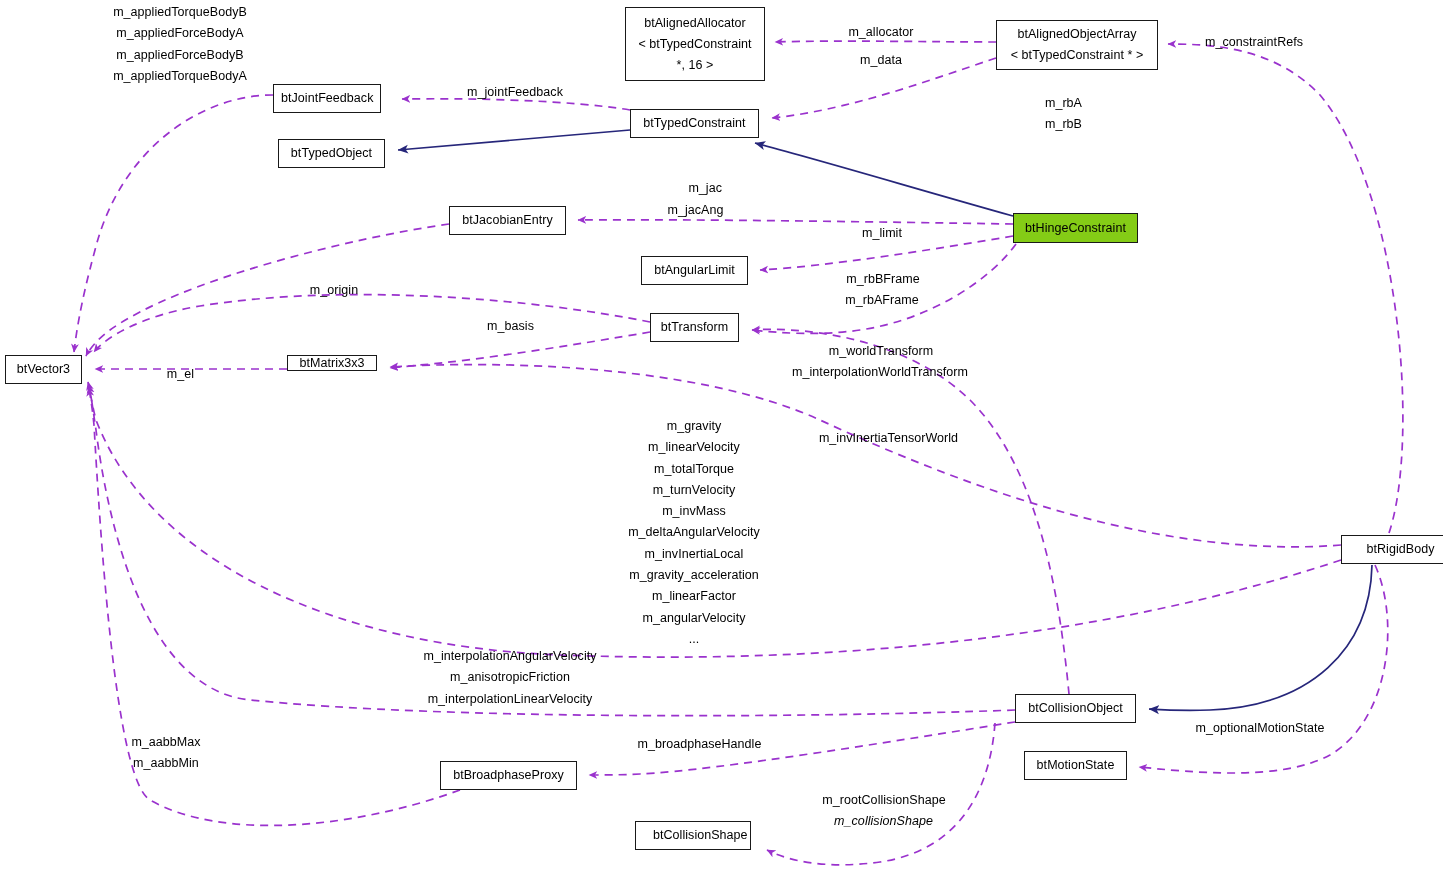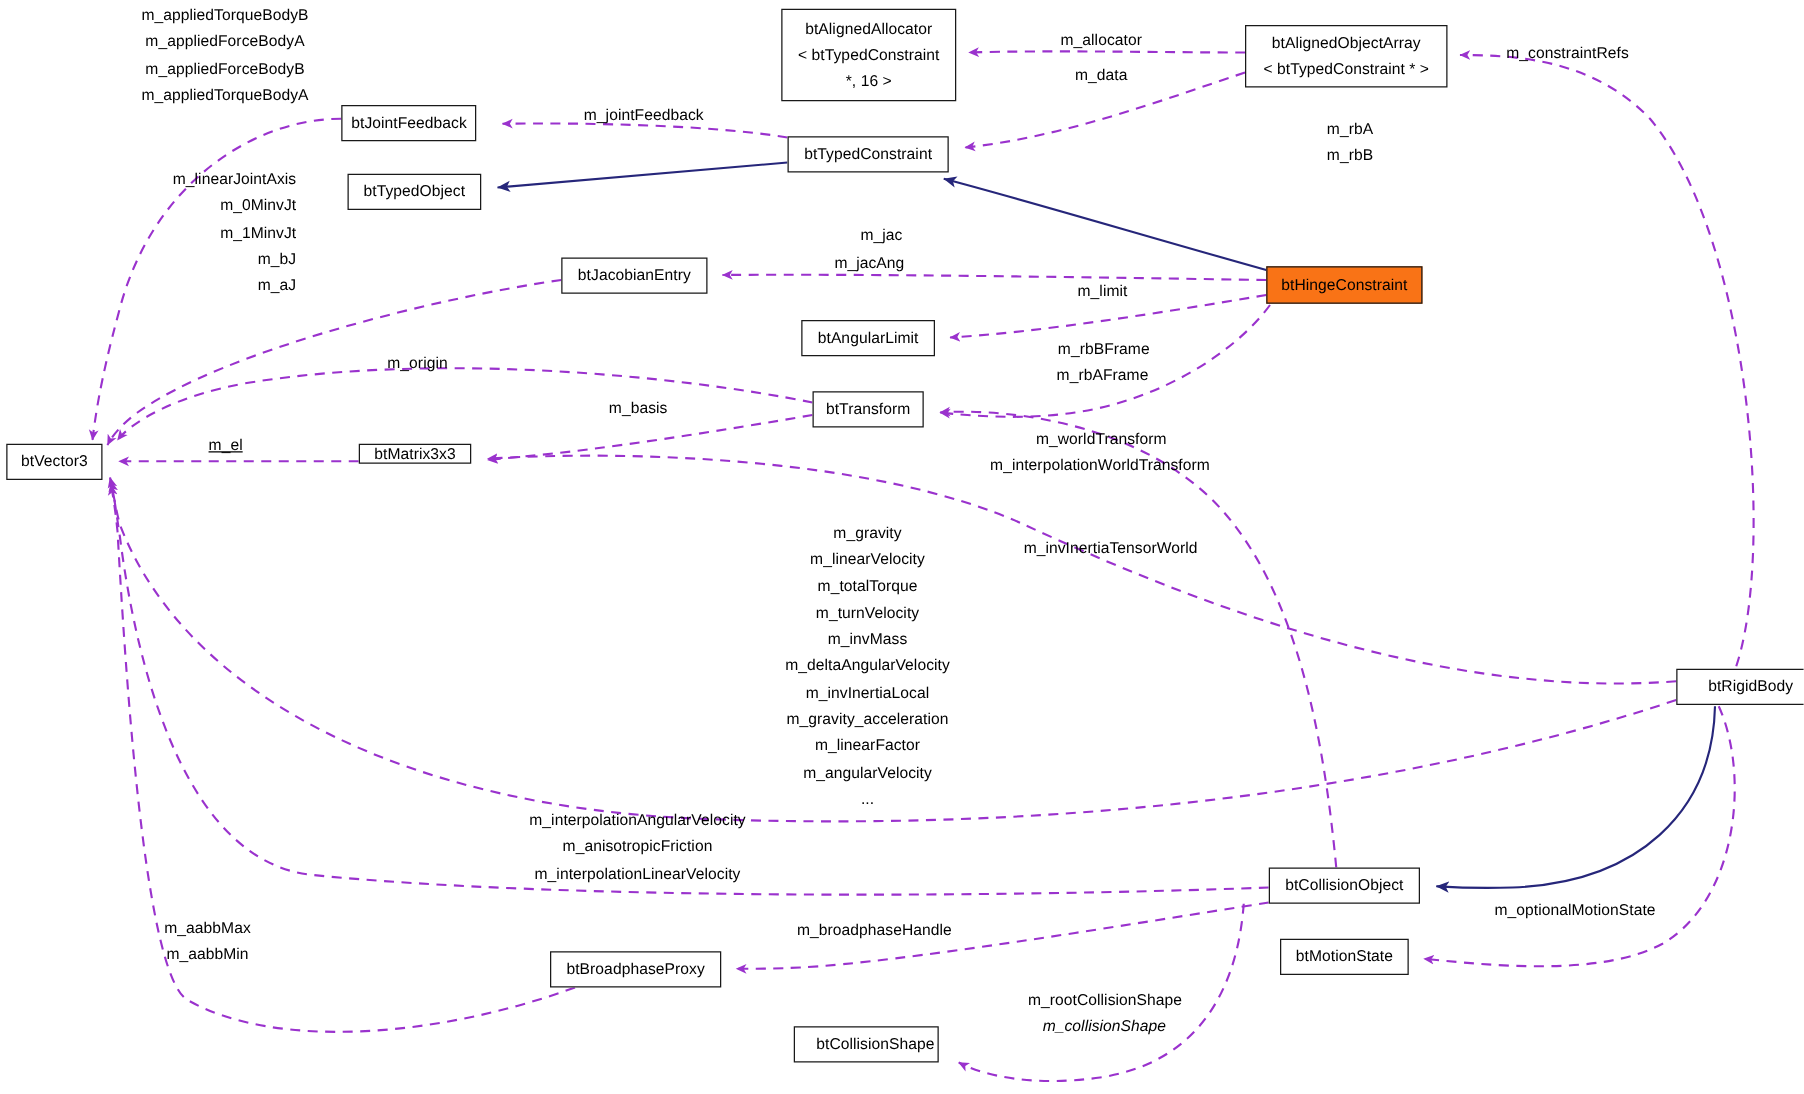--- a/index.html
+++ b/index.html
@@ -36,21 +36,21 @@
     text-align: center;
     white-space: pre;
     display: flex;
     flex-direction: column;
     align-items: center;
     justify-content: center;
     padding: 2px 7px;
     letter-spacing: 0.05px;
   }
   .uml-node.highlight {
-    background: #f97316;
+    background: #84cc16;
     border: 1px solid #1a1a1a;
   }
   .node-line {
     display: block;
     width: 100%;
   }
   .edge-label {
     position: absolute;
     font-size: 12.5px;
     line-height: 21.3px;
@@ -197,36 +197,31 @@
   </div>
 
   <div class="edge-label" style="left:109px;top:2px;width:142px;">m_appliedTorqueBodyB
 m_appliedForceBodyA
 m_appliedForceBodyB
 m_appliedTorqueBodyA</div>
   <div class="edge-label" style="left:838px;top:22px;width:86px;">m_allocator</div>
   <div class="edge-label" style="left:1194px;top:32px;width:120px;">m_constraintRefs</div>
   <div class="edge-label" style="left:851px;top:50px;width:60px;">m_data</div>
   <div class="edge-label" style="left:456px;top:82px;width:118px;">m_jointFeedback</div>
-  <div class="edge-label" style="left:1050px;top:93px;width:60px;">m_rbA
+  <div class="edge-label" style="left:1022px;top:93px;width:60px;text-align:right;">m_rbA
 m_rbB</div>
-  <div class="edge-label right-align" style="left:114px;top:133px;width:123px;">m_linearJointAxis
-m_0MinvJt
-m_1MinvJt
-m_bJ
-m_aJ</div>
   <div class="edge-label" style="left:670px;top:178px;width:52px;text-align:right;">m_jac</div>
   <div class="edge-label" style="left:656px;top:200px;width:79px;">m_jacAng</div>
   <div class="edge-label" style="left:853px;top:223px;width:58px;">m_limit</div>
   <div class="edge-label" style="left:836px;top:269px;width:94px;">m_rbBFrame</div>
   <div class="edge-label" style="left:300px;top:280px;width:68px;">m_origin</div>
   <div class="edge-label" style="left:834px;top:290px;width:96px;">m_rbAFrame</div>
   <div class="edge-label" style="left:478px;top:316px;width:65px;">m_basis</div>
   <div class="edge-label" style="left:817px;top:341px;width:128px;">m_worldTransform</div>
-  <div class="edge-label" style="left:161px;top:346px;width:39px;text-decoration:underline;">m_el</div>
+  <div class="edge-label" style="left:161px;top:364px;width:39px;">m_el</div>
   <div class="edge-label" style="left:787px;top:362px;width:186px;">m_interpolationWorldTransform</div>
   <div class="edge-label" style="left:600px;top:416px;width:188px;">m_gravity
 m_linearVelocity
 m_totalTorque
 m_turnVelocity
 m_invMass
 m_deltaAngularVelocity
 m_invInertiaLocal
 m_gravity_acceleration
 m_linearFactor

